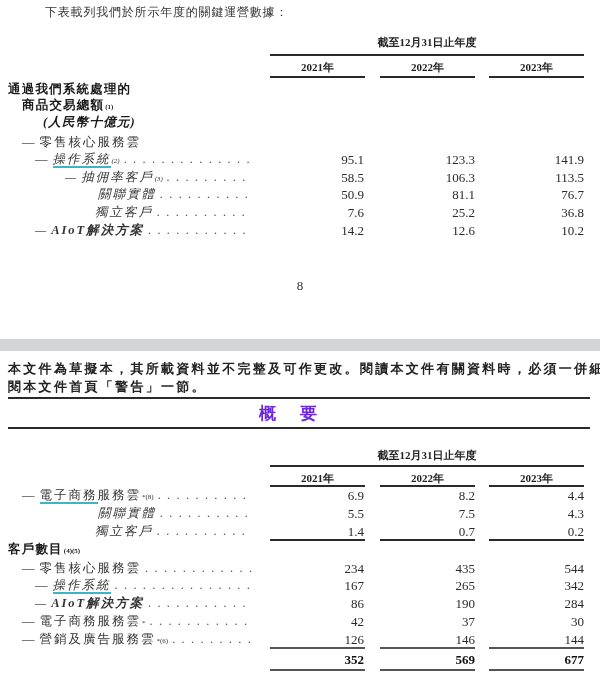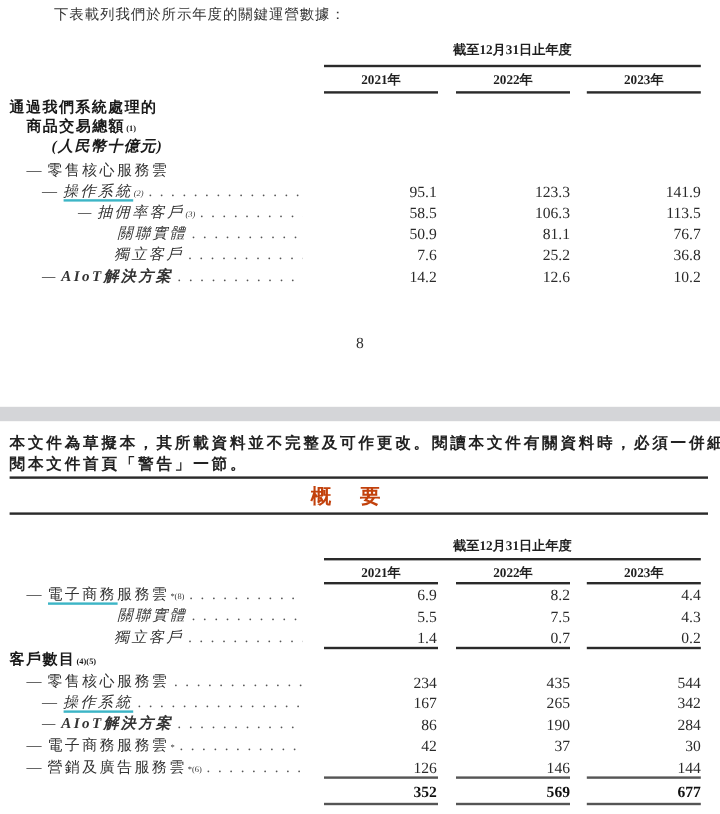--- a/index.html
+++ b/index.html
@@ -21,21 +21,21 @@
     .ul { border-bottom:2px solid #3cb5c6; line-height:14px; }
     .sup { font-size:7px; vertical-align:6px; letter-spacing:0; margin-left:1px; }
     .lead { flex:1; overflow:hidden; margin-left:4px; letter-spacing:0; color:#555; }
     .lead::before { content:". . . . . . . . . . . . . . . . . . . . . . . . . . . . . . . . . . . . . . . . . . . . . . . ."; letter-spacing:1.6px; }
     .v { position:absolute; top:0; width:90px; text-align:right; font-size:13px; color:#2a2a2a; }
     .v1 { left:274px; } .v2 { left:385px; } .v3 { left:494px; }
     .total .v { font-weight:bold; color:#111; }
     .pageno { left:0; width:600px; text-align:center; top:278px; font-size:13px; line-height:16px; color:#333; }
     .band { position:absolute; left:0; top:339px; width:600px; height:12px; background:#d4d5d8; }
     .disc { left:8px; font-size:13px; font-weight:bold; letter-spacing:2.3px; line-height:17px; color:#222; }
-    .heading { left:0; width:600px; text-align:center; top:404px; font-size:17px; font-weight:bold; line-height:20px; letter-spacing:24px; color:#c2410c; }
+    .heading { left:0; width:600px; text-align:center; top:404px; font-size:17px; font-weight:bold; line-height:20px; letter-spacing:24px; color:#6d28d9; }
   </style>
 </head>
 <body>
 
 <div class="abs intro">下表載列我們於所示年度的關鍵運營數據：</div>
 
 <div class="abs period" style="left:270px; top:35px;">截至12月31日止年度</div>
 <div class="hline" style="left:270px; top:54px; width:314px; height:1.5px;"></div>
 <div class="abs year" style="left:270px; top:60px;">2021年</div>
 <div class="abs year" style="left:380px; top:60px;">2022年</div>

